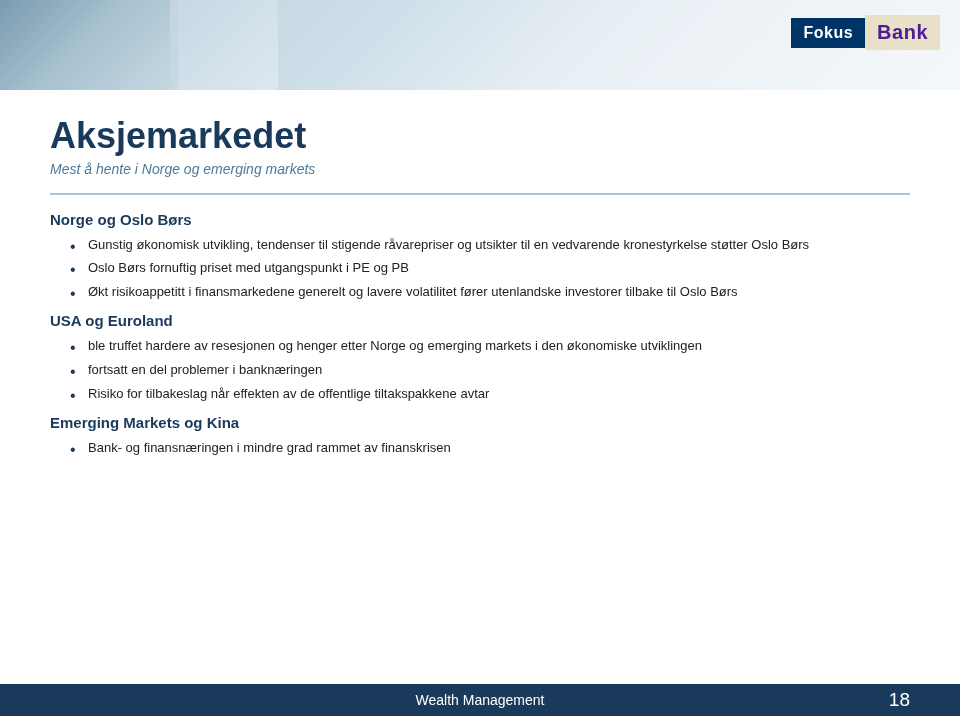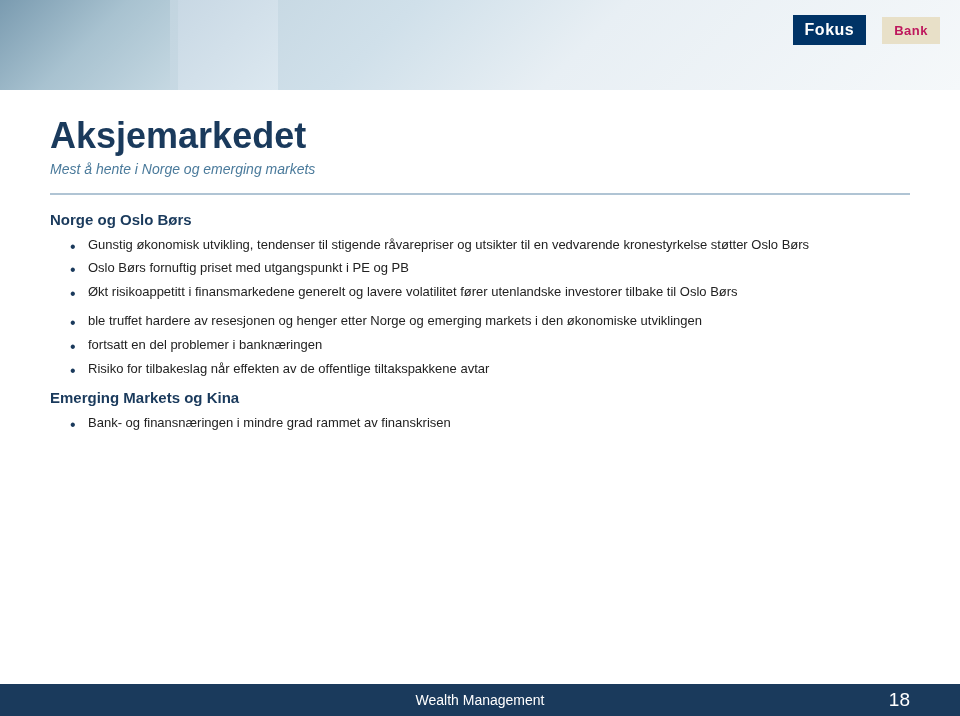--- a/index.html
+++ b/index.html
@@ -44,36 +44,36 @@
       flex: 1;
     }
 
     
     .logo-area {
       position: absolute;
       top: 15px;
       right: 20px;
       display: flex;
       align-items: center;
-      gap: 16px;
+      gap: 0;
     }
 
     .logo-fokus {
       background: #003366;
       color: #ffffff;
       font-size: 16px;
       font-weight: bold;
       padding: 6px 12px;
       letter-spacing: 0.5px;
     }
 
     .logo-bank {
       background: #e8e0c8;
-      color: #be185d;
-      font-size: 13px;
+      color: #4c1d95;
+      font-size: 20px;
       font-weight: bold;
       padding: 6px 12px;
       letter-spacing: 0.5px;
     }
 
     
     .main-content {
       position: absolute;
       top: 95px;
       left: 0;
@@ -198,20 +198,21 @@
   <div class="section">
     <div class="section-heading">Norge og Oslo Børs</div>
     <ul class="bullet-list">
       <li>Gunstig økonomisk utvikling, tendenser til stigende råvarepriser og utsikter til en vedvarende kronestyrkelse støtter Oslo Børs</li>
       <li>Oslo Børs fornuftig priset med utgangspunkt i PE og PB</li>
       <li>Økt risikoappetitt i finansmarkedene generelt og lavere volatilitet fører utenlandske investorer tilbake til Oslo Børs</li>
     </ul>
   </div>
 
   <div class="section">
+    <div class="section-heading">USA og Euroland</div>
     <ul class="bullet-list">
       <li>ble truffet hardere av resesjonen og henger etter Norge og emerging markets i den økonomiske utviklingen</li>
       <li>fortsatt en del problemer i banknæringen</li>
       <li>Risiko for tilbakeslag når effekten av de offentlige tiltakspakkene avtar</li>
     </ul>
   </div>
 
   <div class="section">
     <div class="section-heading">Emerging Markets og Kina</div>
     <ul class="bullet-list">

